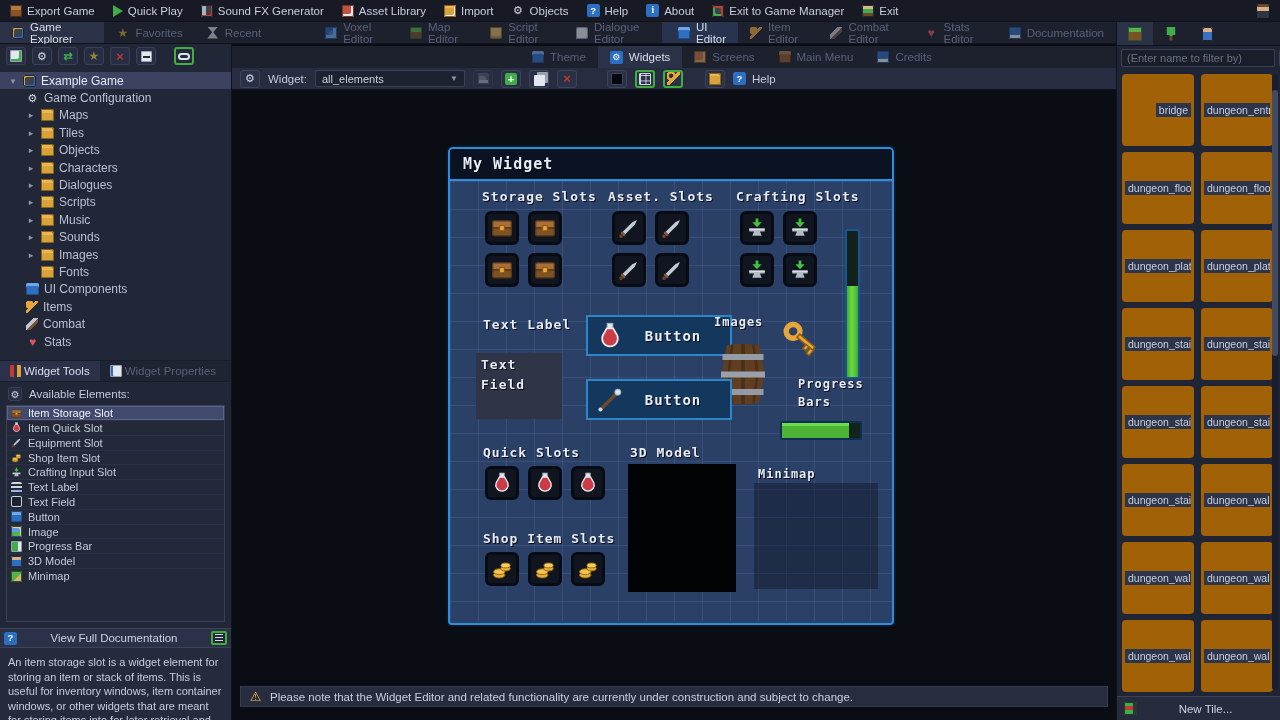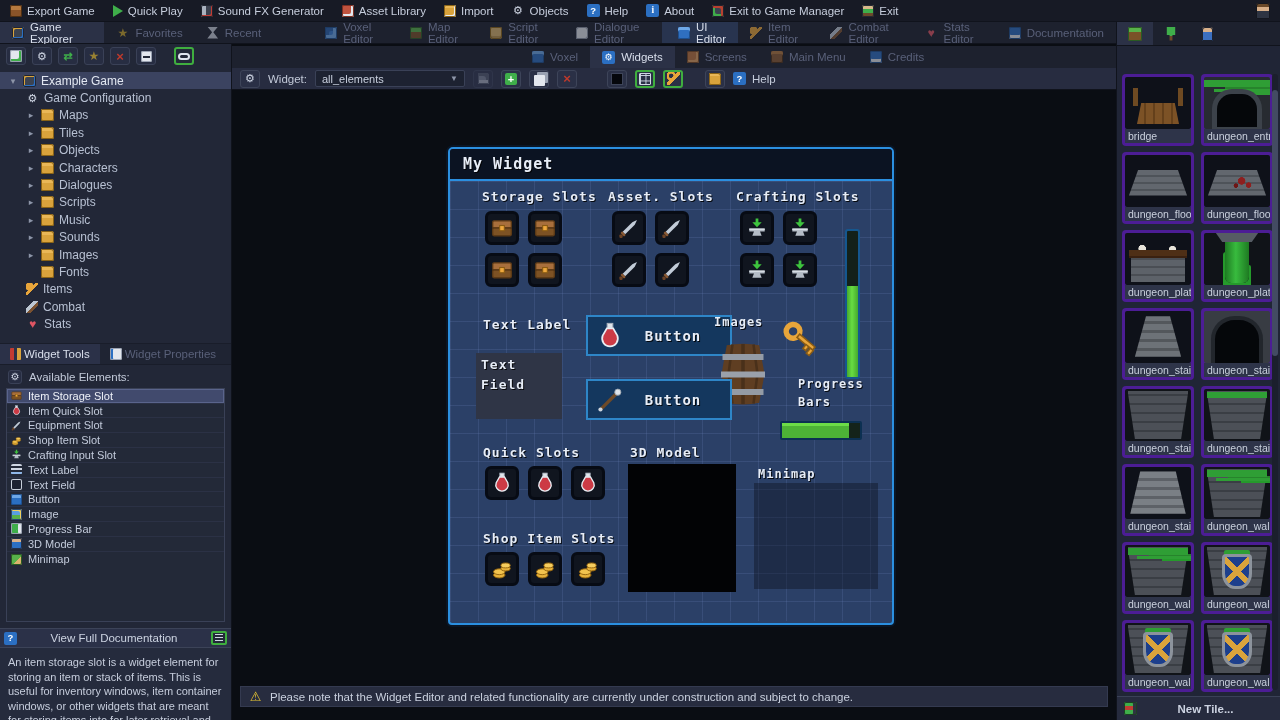--- a/index.html
+++ b/index.html
@@ -187,21 +187,21 @@
   #filter-input { flex:1; height:18px; background:#1a1e2b; border:1px solid #3a4157; border-radius:2px;
     font-size:11px; color:#6a7186; padding:0 5px; font-family:"Liberation Sans",sans-serif; }
   #filter-input::placeholder { color:#6a7186; }
   .i-sortbtn { width:20px; height:18px; background:#2a3046; border:1px solid #3d4459; border-radius:3px;
     display:flex; align-items:center; justify-content:center; }
   .i-sortbtn::after { content:""; width:10px; height:10px;
     background:linear-gradient(180deg,#cfd6e2 0 1.5px,transparent 1.5px 4px,#cfd6e2 4px 5.5px,transparent 5.5px 8px,#cfd6e2 8px 9.5px,transparent 9.5px); }
 
   #tilegrid { position:absolute; left:5px; top:52px; width:152px; height:622px; display:grid;
     grid-template-columns:72px 72px; grid-auto-rows:72px; gap:6px 7px; overflow:hidden; }
-  .card { background:#4c1d95; border-radius:4px; padding:3px; display:flex; flex-direction:column; overflow:hidden; }
+  .card { background:#a16207; border-radius:4px; padding:3px; display:flex; flex-direction:row; overflow:hidden;align-items:center; }
   .thumb { position:relative; flex:1; background:#0e1119; border-radius:2px; overflow:hidden; }
   .tname { height:14px; background:#2e3449; font-size:10.5px; color:#c9d0dd; line-height:14px; padding:0 3px;
     white-space:nowrap; overflow:hidden; }
 
   
   .t-bridge::before { content:""; position:absolute; left:12px; right:12px; top:26px; bottom:5px;
     background:repeating-linear-gradient(90deg,#7c5226 0 7px,#64401b 7px 9px); clip-path:polygon(10% 0,90% 0,100% 100%,0 100%); }
   .t-bridge::after { content:""; position:absolute; left:8px; right:8px; top:11px; height:18px;
     background:linear-gradient(90deg,#6e4a22 0 5px,transparent 5px calc(100% - 5px),#6e4a22 calc(100% - 5px)); }
   .t-entrance { background:#272b31; }
@@ -238,21 +238,21 @@
   .t-wall-banner::after { content:""; position:absolute; left:28%; right:28%; top:18%; bottom:16%;
     background:#1d3f8c; border:3px solid #8c939c; border-radius:4px 4px 45% 45%;
     background-image:linear-gradient(45deg,transparent 42%,#d9a33c 42% 58%,transparent 58%),linear-gradient(-45deg,transparent 42%,#d9a33c 42% 58%,transparent 58%);
     box-shadow:0 -6px 0 -2px #2f9e35; }
   .t-stairs-wide::before { content:""; position:absolute; left:8%; right:8%; top:8%; bottom:10%;
     background:repeating-linear-gradient(0deg,#7a7f85 0 6px,#5d6167 6px 9px); clip-path:polygon(18% 0,82% 0,100% 100%,0 100%); }
 
   #rp-scroll { position:absolute; right:2px; top:52px; width:6px; height:616px; background:#1b1f2d; border-radius:3px; }
   #rp-thumb { position:absolute; left:0; top:16px; width:6px; height:266px; background:#434b63; border-radius:3px; }
   #newtile { position:absolute; left:0; bottom:0; width:164px; height:24px; background:#262b3e; border-top:1px solid #3a4157;
-    display:flex; align-items:center; padding:0 7px;font-weight:bold; }
+    display:flex; align-items:center; padding:0 7px; }
   .i-newtile { width:13px; height:13px; background:linear-gradient(180deg,#3fae4a 0 4px,#c23b33 4px 8px,#3fae4a 8px); box-shadow:inset 0 0 0 1px #1d4022, inset -4px 0 0 #2e3440; border-radius:2px; }
   #newtile .ntlabel { flex:1; text-align:center; font-size:11.5px; color:#ccd3e1; }
 </style>
 </head>
 <body>
 
 <svg width="0" height="0" style="position:absolute" aria-hidden="true">
   <defs>
     <symbol id="sym-chest" viewBox="0 0 16 16">
       <rect x="1.2" y="2.8" width="13.6" height="5.2" rx="1" fill="#a86f3c" stroke="#5c3a16"></rect>
@@ -483,20 +483,24 @@
         <span class="tw">▸</span>
         <span class="ti ti-folder"></span>
         <span>Images</span>
       </div>
     <div class="trow child">
         <span class="tw"></span>
         <span class="ti ti-folder"></span>
         <span>Fonts</span>
       </div>
     <div class="trow child">
+        <span class="ti ti-ui"></span>
+        <span>UI Components</span>
+      </div>
+    <div class="trow child">
         <span class="mi i-key-s"></span>
         <span>Items</span>
       </div>
     <div class="trow child">
         <span class="mi i-sword-s"></span>
         <span>Combat</span>
       </div>
     <div class="trow child">
         <span class="gly g-heart">♥</span>
         <span>Stats</span>
@@ -586,21 +590,21 @@
     <span class="i-doclist"></span>
   </div>
 
   <div id="desc">An item storage slot is a widget element for storing an item or stack of items. This is useful for inventory windows, item container windows, or other widgets that are meant for storing items into for later retrieval and usage.</div>
 </div>
 
 <div id="main">
   <div id="ui-tabs">
     <div class="tab2">
         <span class="mi i-uied"></span>
-        <span>Voxel</span>
+        <span>Theme</span>
       </div>
     <div class="tab2 active">
         <span class="gly g-gear" style="background:#2b6fc2;color:#fff;font-size:9px">⚙</span>
         <span>Widgets</span>
       </div>
     <div class="tab2">
         <span class="mi" style="background:#c0763f;box-shadow:inset 0 0 0 1px #7c4a22,inset -3px -3px 0 #e0a060"></span>
         <span>Screens</span>
       </div>
     <div class="tab2">
@@ -817,20 +821,24 @@
     <div class="rp-tab active">
         <span class="i-tile-tab"></span>
       </div>
     <div class="rp-tab">
         <span class="i-tree-tab"></span>
       </div>
     <div class="rp-tab">
         <span class="i-person-tab"></span>
       </div>
   </div>
+  <div id="rp-filter">
+    <input id="filter-input" placeholder="(Enter name to filter by)" style="">
+    <span class="i-sortbtn"></span>
+  </div>
 
   <div id="tilegrid">
     <div class="card">
         <div class="thumb t-bridge"></div>
         <div class="tname">bridge</div>
       </div>
     <div class="card">
         <div class="thumb t-entrance"></div>
         <div class="tname">dungeon_entr</div>
       </div>

